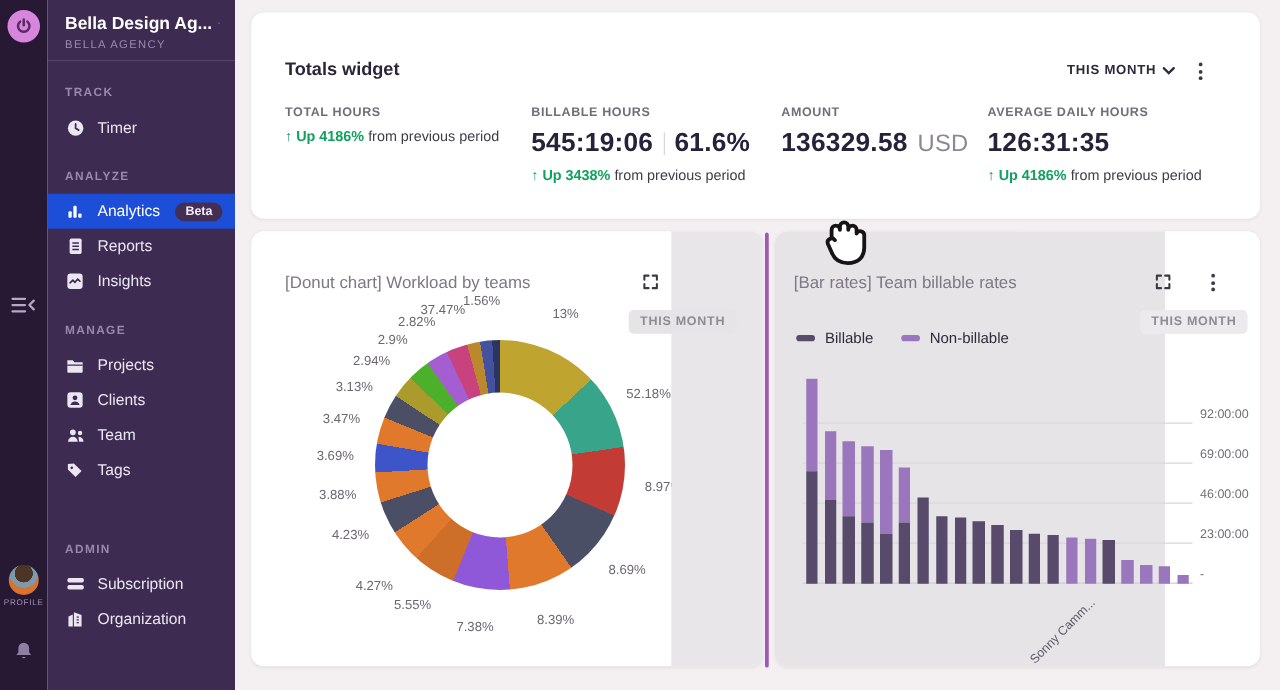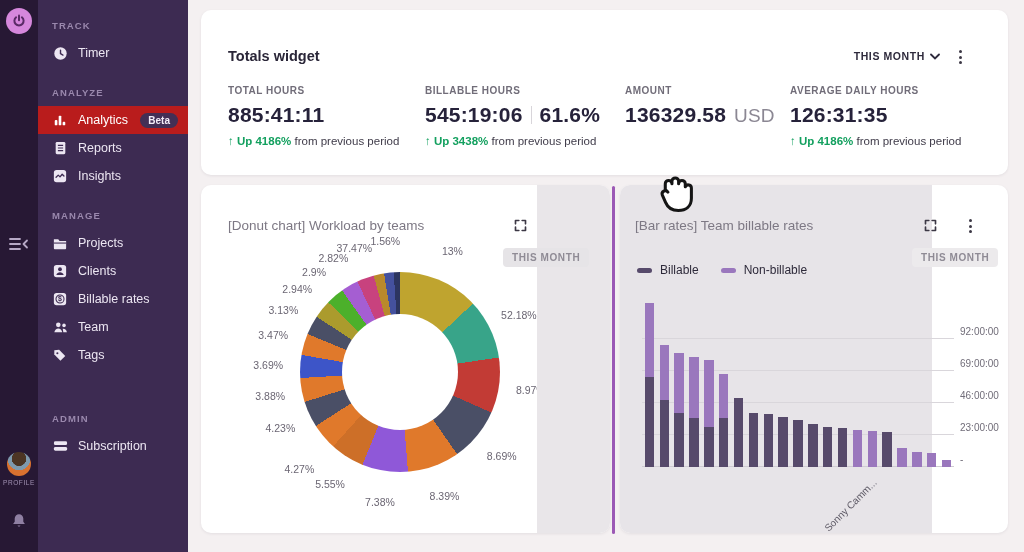--- a/index.html
+++ b/index.html
@@ -18,21 +18,21 @@
   .rail-bell { position:absolute; left:10px; top:512px; width:18px; height:18px; }
 
   
   .menu { position:absolute; left:38px; top:0; width:150px; height:552px; background:#3d2b52; z-index:5; }
   .ws-header { padding:10px 12px 8px 14px; border-bottom:1px solid rgba(255,255,255,.12); cursor:pointer; }
   .ws-name-row { display:flex; align-items:center; gap:4px; }
   .ws-name { color:#ffffff; font-size:14px; font-weight:bold; white-space:nowrap; }
   .ws-org { color:#9b8cab; font-size:9px; letter-spacing:1.1px; margin-top:4px; }
   .section-label { color:#9a88ad; font-size:9.5px; font-weight:bold; letter-spacing:1.1px; padding:0 14px; margin:20px 0 8px; }
   .nav-item { display:flex; align-items:center; gap:10px; height:28px; padding:0 10px 0 14px; color:#ece6f2; font-size:12.5px; cursor:pointer; }
-  .nav-item.active { background:#b91c1c; color:#ffffff; }
+  .nav-item.active { background:#1d4ed8; color:#ffffff; }
   .nav-icon { width:16px; height:16px; display:flex; align-items:center; justify-content:center; flex:0 0 16px; }
   .beta-badge { margin-left:auto; background:#432f55; color:#f4eef8; font-size:10px; font-weight:bold; padding:2px 8px; border-radius:9px; }
 
   
   .card { position:absolute; background:#ffffff; border-radius:10px; box-shadow:0 1px 3px rgba(40,30,50,.08); }
   .totals-card { left:201px; top:10px; width:807px; height:165px; }
   .totals-title { position:absolute; left:27px; top:38px; font-size:14.5px; font-weight:bold; color:#2a2638; }
   .period-control { position:absolute; right:68px; top:40px; display:flex; align-items:center; gap:5px;
                     font-size:10.5px; font-weight:bold; letter-spacing:.6px; color:#2e2a3c; cursor:pointer; }
   .kebab { position:absolute; width:16px; height:18px; display:flex; flex-direction:column; align-items:center; justify-content:center; gap:2.5px; cursor:pointer; }
@@ -102,20 +102,29 @@
     </div>
     <div class="rail-bell">
       <svg width="18" height="18" viewBox="0 0 18 18">
         <path d="M9 2.2a4.3 4.3 0 0 1 4.3 4.3v3.2l1.6 2.3H3.1l1.6-2.3V6.5A4.3 4.3 0 0 1 9 2.2z" fill="#8f7fa2"></path>
         <path d="M7.5 13.6a1.6 1.6 0 0 0 3 0z" fill="#8f7fa2"></path>
       </svg>
     </div>
   </div>
 
   <div class="menu">
+    <div class="ws-header">
+      <div class="ws-name-row">
+        <span class="ws-name">Bella Design Ag...</span>
+        <svg width="10" height="7" viewBox="0 0 10 7">
+            <path d="M1 1.5 5 5.5 9 1.5" stroke="#b9aac8" stroke-width="1.7" fill="none" stroke-linecap="round"></path>
+          </svg>
+      </div>
+      <div class="ws-org">BELLA AGENCY</div>
+    </div>
 
     <div class="section-label">TRACK</div>
     <div class="nav-item">
       <span class="nav-icon">
         <svg width="15" height="15" viewBox="0 0 16 16">
             <circle cx="8" cy="8" r="6.6" fill="#ece6f2"></circle>
             <path d="M8 4.4v3.8l2.6 1.5" stroke="#3d2b52" stroke-width="1.5" fill="none" stroke-linecap="round"></path>
           </svg>
       </span>
       <span>Timer</span>
@@ -164,30 +173,20 @@
     </div>
     <div class="nav-item">
       <span class="nav-icon">
         <svg width="14" height="14" viewBox="0 0 16 16">
             <rect x="1" y="1" width="14" height="14" rx="3" fill="#ece6f2"></rect>
             <circle cx="8" cy="6" r="2.2" fill="#3d2b52"></circle>
             <path d="M3.8 12.6c.6-2.2 2.3-3.2 4.2-3.2s3.6 1 4.2 3.2z" fill="#3d2b52"></path>
           </svg>
       </span>
       <span>Clients</span>
-    </div>
-    <div class="nav-item">
-      <span class="nav-icon">
-        <svg width="14" height="14" viewBox="0 0 16 16">
-            <rect x="1" y="1" width="14" height="14" rx="3" fill="#ece6f2"></rect>
-            <circle cx="8" cy="8" r="4.6" fill="none" stroke="#3d2b52" stroke-width="1.2"></circle>
-            <text x="8" y="10.8" font-size="8" font-weight="bold" text-anchor="middle" fill="#3d2b52" font-family="Liberation Sans, sans-serif">$</text>
-          </svg>
-      </span>
-      <span>Billable rates</span>
     </div>
     <div class="nav-item">
       <span class="nav-icon">
         <svg width="15" height="13" viewBox="0 0 17 14">
             <circle cx="6" cy="4" r="2.6" fill="#ece6f2"></circle>
             <path d="M1.5 12.5c.5-3 2.4-4.4 4.5-4.4s4 1.4 4.5 4.4z" fill="#ece6f2"></path>
             <circle cx="12.5" cy="4.6" r="2" fill="#ece6f2"></circle>
             <path d="M11 8.4c2.5-.4 4.3.9 4.7 4.1h-4z" fill="#ece6f2"></path>
           </svg>
       </span>
@@ -205,42 +204,49 @@
 
     <div class="section-label" style="margin-top:44px;">ADMIN</div>
     <div class="nav-item">
       <span class="nav-icon">
         <svg width="15" height="12" viewBox="0 0 16 12">
             <rect x="1" y="1" width="14" height="4" rx="1.5" fill="#ece6f2"></rect>
             <rect x="1" y="7" width="14" height="4" rx="1.5" fill="#ece6f2"></rect>
           </svg>
       </span>
       <span>Subscription</span>
+    </div>
+    <div class="nav-item">
+      <span class="nav-icon">
+        <svg width="14" height="14" viewBox="0 0 16 16">
+            <path d="M2 15V6l4-2v11z" fill="#ece6f2"></path>
+            <path d="M7 15V2l7 2.5V15z" fill="#ece6f2"></path>
+            <path d="M9.5 6.5h2M9.5 9h2M9.5 11.5h2" stroke="#3d2b52" stroke-width="1.1"></path>
+          </svg>
+      </span>
+      <span>Organization</span>
     </div>
   </div>
 
   <div class="card totals-card">
     <div class="totals-title">Totals widget</div>
     <div class="period-control">
       <span>THIS MONTH</span>
       <svg width="10" height="7" viewBox="0 0 10 7">
           <path d="M1 1.5 5 5.5 9 1.5" stroke="#2e2a3c" stroke-width="1.8" fill="none" stroke-linecap="round"></path>
         </svg>
     </div>
     <div class="kebab totals-kebab">
         <i></i>
         <i></i>
         <i></i>
       </div>
 
     <div class="stat" style="left:27px;">
       <div class="stat-label">TOTAL HOURS</div>
-      <div class="stat-value-row">
-          <span class="stat-value">885:41:11</span>
-        </div>
       <div class="stat-delta">
         <span class="delta-up"><span>↑</span> <span>Up 4186%</span></span>
         <span>from previous period</span>
       </div>
     </div>
 
     <div class="stat" style="left:224px;">
       <div class="stat-label">BILLABLE HOURS</div>
       <div class="stat-value-row">
         <span class="stat-value">545:19:06</span>

